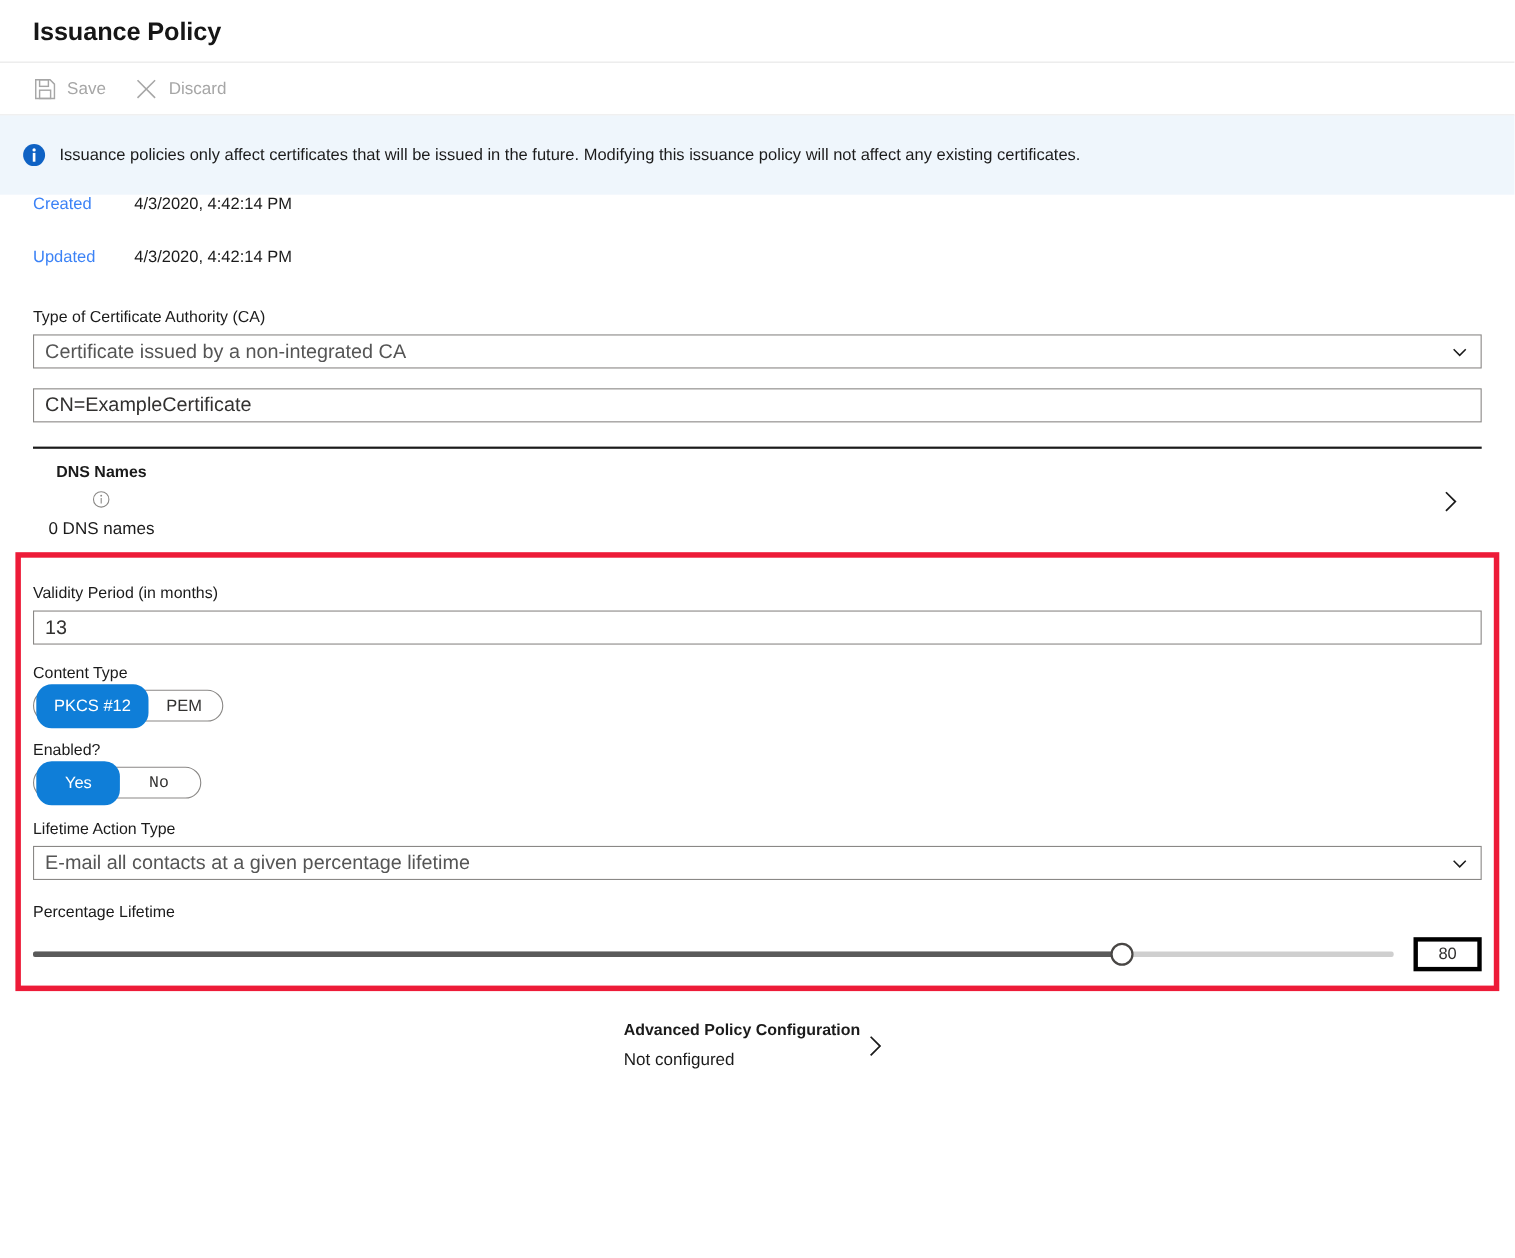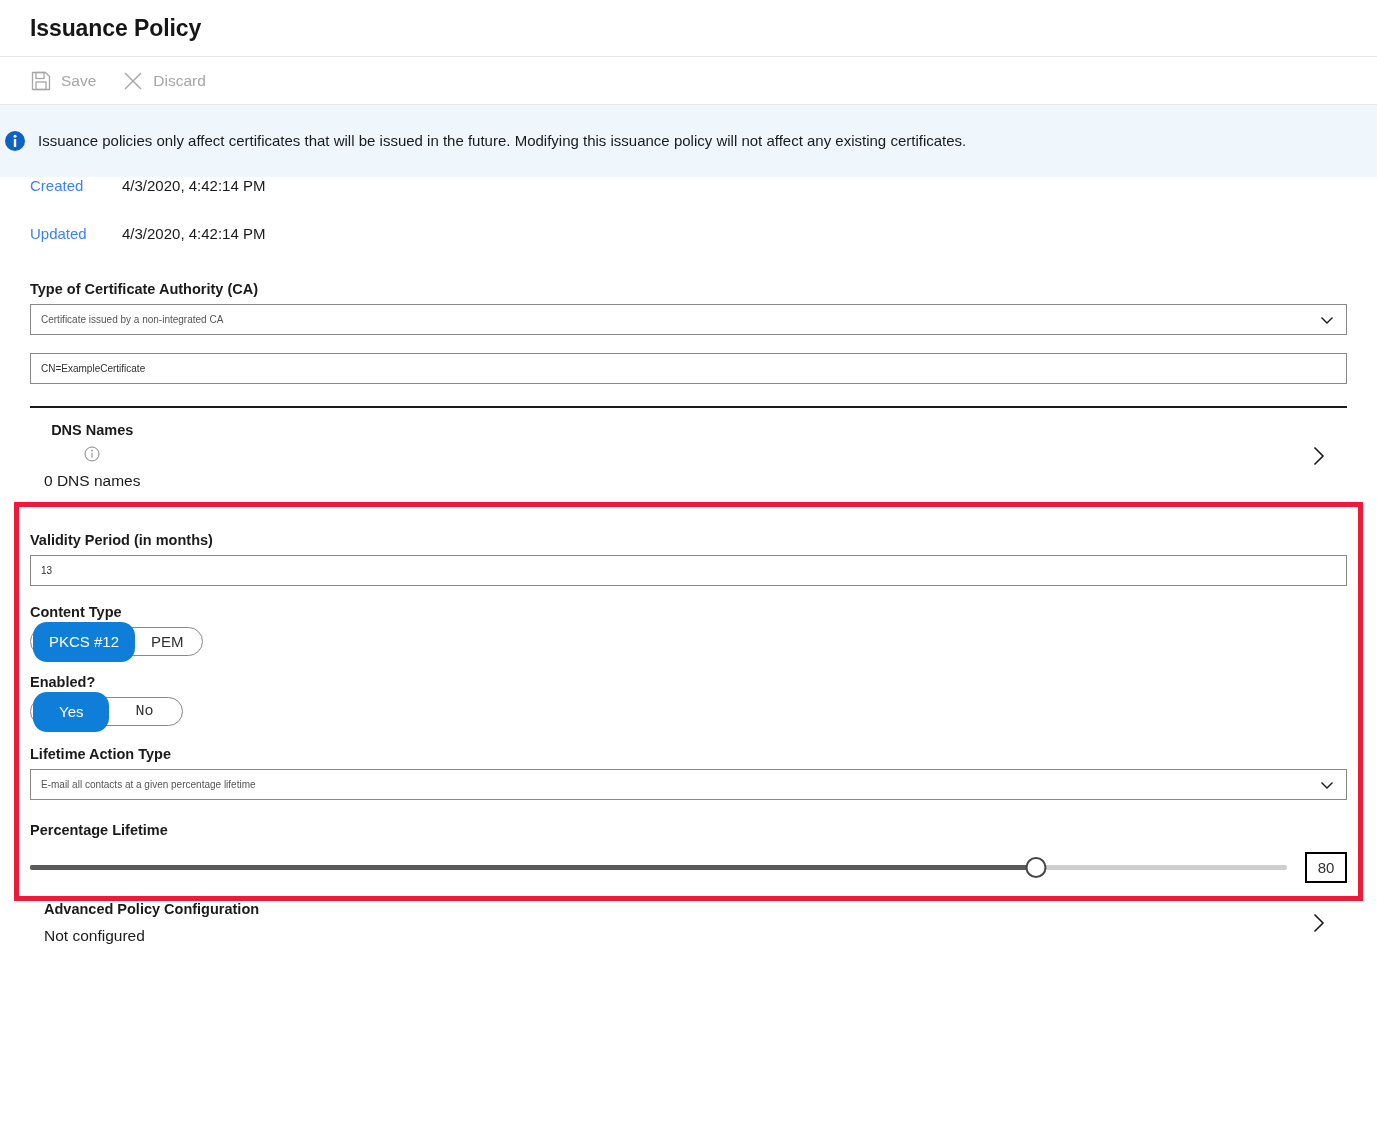--- a/index.html
+++ b/index.html
@@ -51,58 +51,58 @@
     user-select: none;
   }
   .cmd-icon { width: 22px; height: 22px; display: block; }
 
   
   .info-banner {
     background: #eff6fc;
     display: flex;
     align-items: center;
     gap: 12px;
-    padding: 14px 30px 14px 4px;
+    padding: 14px 30px 14px 20px;
     min-height: 72px;
   }
   .info-banner-icon { flex: 0 0 auto; width: 22px; height: 22px; }
   .info-banner-text { font-size: 15px; color: #1b1b1b; line-height: 20px; }
 
   
   .content { padding: 0 30px; position: relative; }
 
   .kv-row {
     display: flex;
     align-items: baseline;
     font-size: 15px;
     height: 48px;
   }
   .kv-key { font-weight: normal; color: #3b82f6; min-width: 92px; }
   .kv-val { color: #1b1b1b; }
 
   .field { margin-top: 8px; }
   .field-label {
     font-size: 14.5px;
-    font-weight: bold;
+    font-weight: normal;
     color: #1b1b1b;
     display: flex;
     align-items: center;
     gap: 8px;
     margin-bottom: 7px;
   }
   .info-circle { width: 16px; height: 16px; display: inline-block; }
 
   .select-box, .text-box {
     height: 31px;
     border: 1px solid #8a8886;
     background: #ffffff;
     display: flex;
     align-items: center;
     padding: 0 10px;
-    font-size: 10px;
+    font-size: 18px;
     color: #323130;
     width: 100%;
   }
   .select-box { justify-content: space-between; }
   .select-box .val { color: #555555; }
   .chev-down { width: 18px; height: 18px; flex: 0 0 auto; }
 
   .divider {
     border-top: 2px solid #1b1b1b;
     margin: 22px 0 0 0;
@@ -202,23 +202,23 @@
     position: absolute;
     width: 21px;
     height: 21px;
     border-radius: 50%;
     background: #ffffff;
     border: 2px solid #484644;
     transform: translateX(-50%);
   }
   .slider-value-box {
     flex: 0 0 auto;
-    width: 42px;
+    width: 62px;
     height: 31px;
-    border: 2px solid #000000;
+    border: 4px solid #000000;
     display: flex;
     align-items: center;
     justify-content: center;
     font-size: 15px;
     color: #323130;
     background: #fff;
   }
 </style>
 </head>
 <body>
@@ -363,21 +363,21 @@
           </div>
           <div class="slider-value-box">
             <span>80</span>
           </div>
         </div>
       </div>
 
     </div>
   </div>
 
-  <div class="expand-row" style="padding-top:0;">
+  <div class="expand-row" style="padding-top:28px;justify-content:center;">
     <div class="expand-main">
       <div class="expand-title">Advanced Policy Configuration</div>
       <div class="expand-sub">Not configured</div>
     </div>
     <span class="chev-right">
       <svg viewBox="0 0 26 26" width="26" height="26" fill="none" stroke="#1b1b1b" stroke-width="1.6">
         <polyline points="9.5,4.5 18,13 9.5,21.5"></polyline>
       </svg>
     </span>
   </div>

